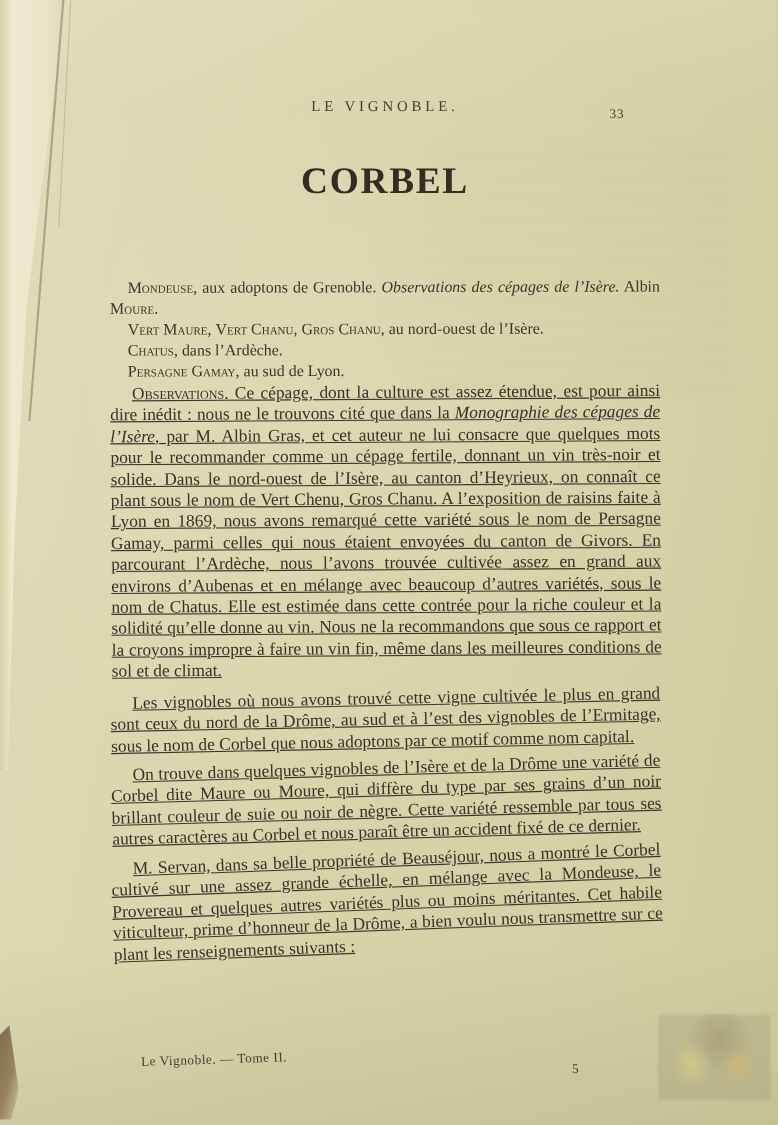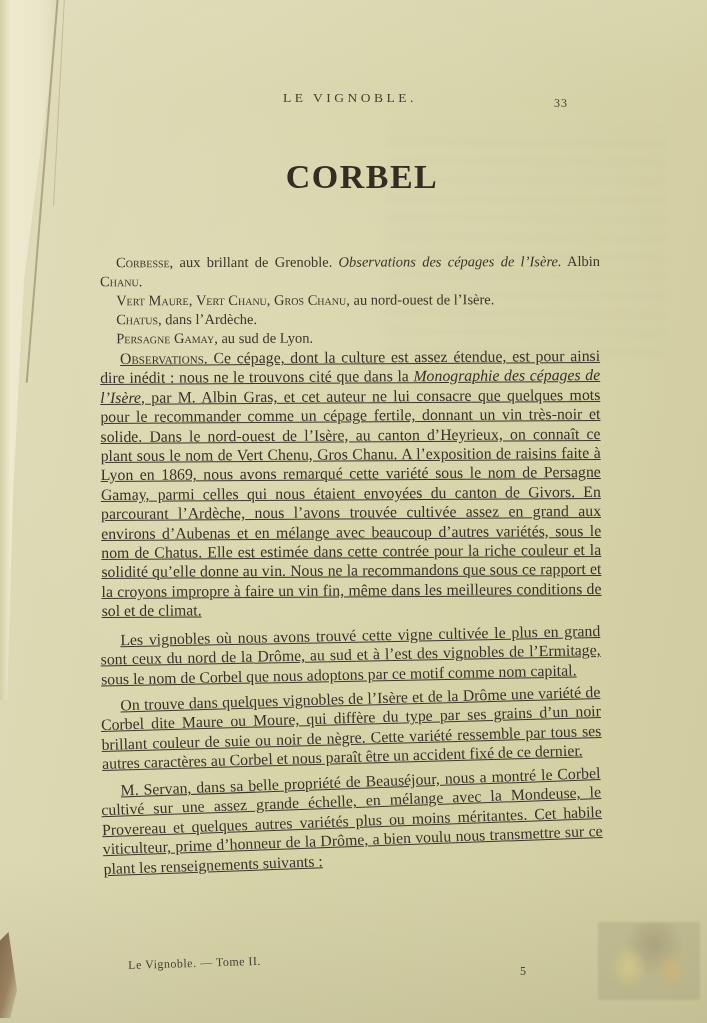--- a/index.html
+++ b/index.html
@@ -59,21 +59,21 @@
     color:#3b362b;
   }
   .header-row{position:absolute;top:88px;left:0;width:100%;text-align:center;}
   .running-title{
     font-size:13.5px;letter-spacing:3.5px;color:#454032;
   }
   .page-number{
     position:absolute;right:32px;top:8px;font-size:12px;letter-spacing:1px;color:#454032;
   }
   .title{
-    position:absolute;top:146px;left:0;width:100%;margin:12px;text-align:center;
+    position:absolute;top:146px;left:0;width:100%;margin:0;text-align:center;
     font-size:34px;font-weight:700;letter-spacing:1.5px;color:#332e24;
   }
   .number{
     position:absolute;top:213px;left:0;width:100%;text-align:center;
     font-size:17px;font-weight:700;color:#3b362b;
   }
   .synonyms{
     position:absolute;top:252px;left:0;width:100%;
     font-size:14.5px;line-height:19px;text-align:justify;
     transform:rotate(-.15deg);transform-origin:100% 0;
@@ -110,21 +110,21 @@
 
   <div class="content">
     <div class="header-row">
       <span class="running-title">LE VIGNOBLE.</span>
       <span class="page-number">33</span>
     </div>
 
     <h1 class="title">CORBEL</h1>
 
     <div class="synonyms">
-      <p class="syn"><span class="sc">Corbesse</span><span>, aux brillant de Grenoble. </span><span class="it">Observations des cépages de l’Isère.</span><span> Albin </span><span class="sc">Chanu</span><span>.</span></p>
+      <p class="syn"><span class="sc">Mondeuse</span><span>, aux adoptons de Grenoble. </span><span class="it">Observations des cépages de l’Isère.</span><span> Albin </span><span class="sc">Moure</span><span>.</span></p>
       <p class="syn"><span class="sc">Vert Maure</span><span>, </span><span class="sc">Vert Chanu</span><span>, </span><span class="sc">Gros Chanu</span><span>, au nord-ouest de l’Isère.</span></p>
       <p class="syn"><span class="sc">Chatus</span><span>, dans l’Ardèche.</span></p>
       <p class="syn"><span class="sc">Persagne Gamay</span><span>, au sud de Lyon.</span></p>
     </div>
 
     <div class="body">
       <p class="para p1"><span class="sc">Observations</span><span>. Ce cépage, dont la culture est assez étendue, est pour ainsi dire inédit : nous ne le trouvons cité que dans la </span><span class="it">Monographie des cépages de l’Isère</span><span>, par M. Albin Gras, et cet auteur ne lui consacre que quelques mots pour le recommander comme un cépage fertile, donnant un vin très-noir et solide. Dans le nord-ouest de l’Isère, au canton d’Heyrieux, on connaît ce plant sous le nom de Vert Chenu, Gros Chanu. A l’exposition de raisins faite à Lyon en 1869, nous avons remarqué cette variété sous le nom de Persagne Gamay, parmi celles qui nous étaient envoyées du canton de Givors. En parcourant l’Ardèche, nous l’avons trouvée cultivée assez en grand aux environs d’Aubenas et en mélange avec beaucoup d’autres variétés, sous le nom de Chatus. Elle est estimée dans cette contrée pour la riche couleur et la solidité qu’elle donne au vin. Nous ne la recommandons que sous ce rapport et la croyons impropre à faire un vin fin, même dans les meilleures conditions de sol et de climat.</span></p>
       <p class="para p2"><span>Les vignobles où nous avons trouvé cette vigne cultivée le plus en grand sont ceux du nord de la Drôme, au sud et à l’est des vignobles de l’Ermitage, sous le nom de Corbel que nous adoptons par ce motif comme nom capital.</span></p>
       <p class="para p3"><span>On trouve dans quelques vignobles de l’Isère et de la Drôme une variété de Corbel dite Maure ou Moure, qui diffère du type par ses grains d’un noir brillant couleur de suie ou noir de nègre. Cette variété ressemble par tous ses autres caractères au Corbel et nous paraît être un accident fixé de ce dernier.</span></p>
       <p class="para p4"><span>M. Servan, dans sa belle propriété de Beauséjour, nous a montré le Corbel cultivé sur une assez grande échelle, en mélange avec la Mondeuse, le Provereau et quelques autres variétés plus ou moins méritantes. Cet habile viticulteur, prime d’honneur de la Drôme, a bien voulu nous transmettre sur ce plant les renseignements suivants :</span></p>

